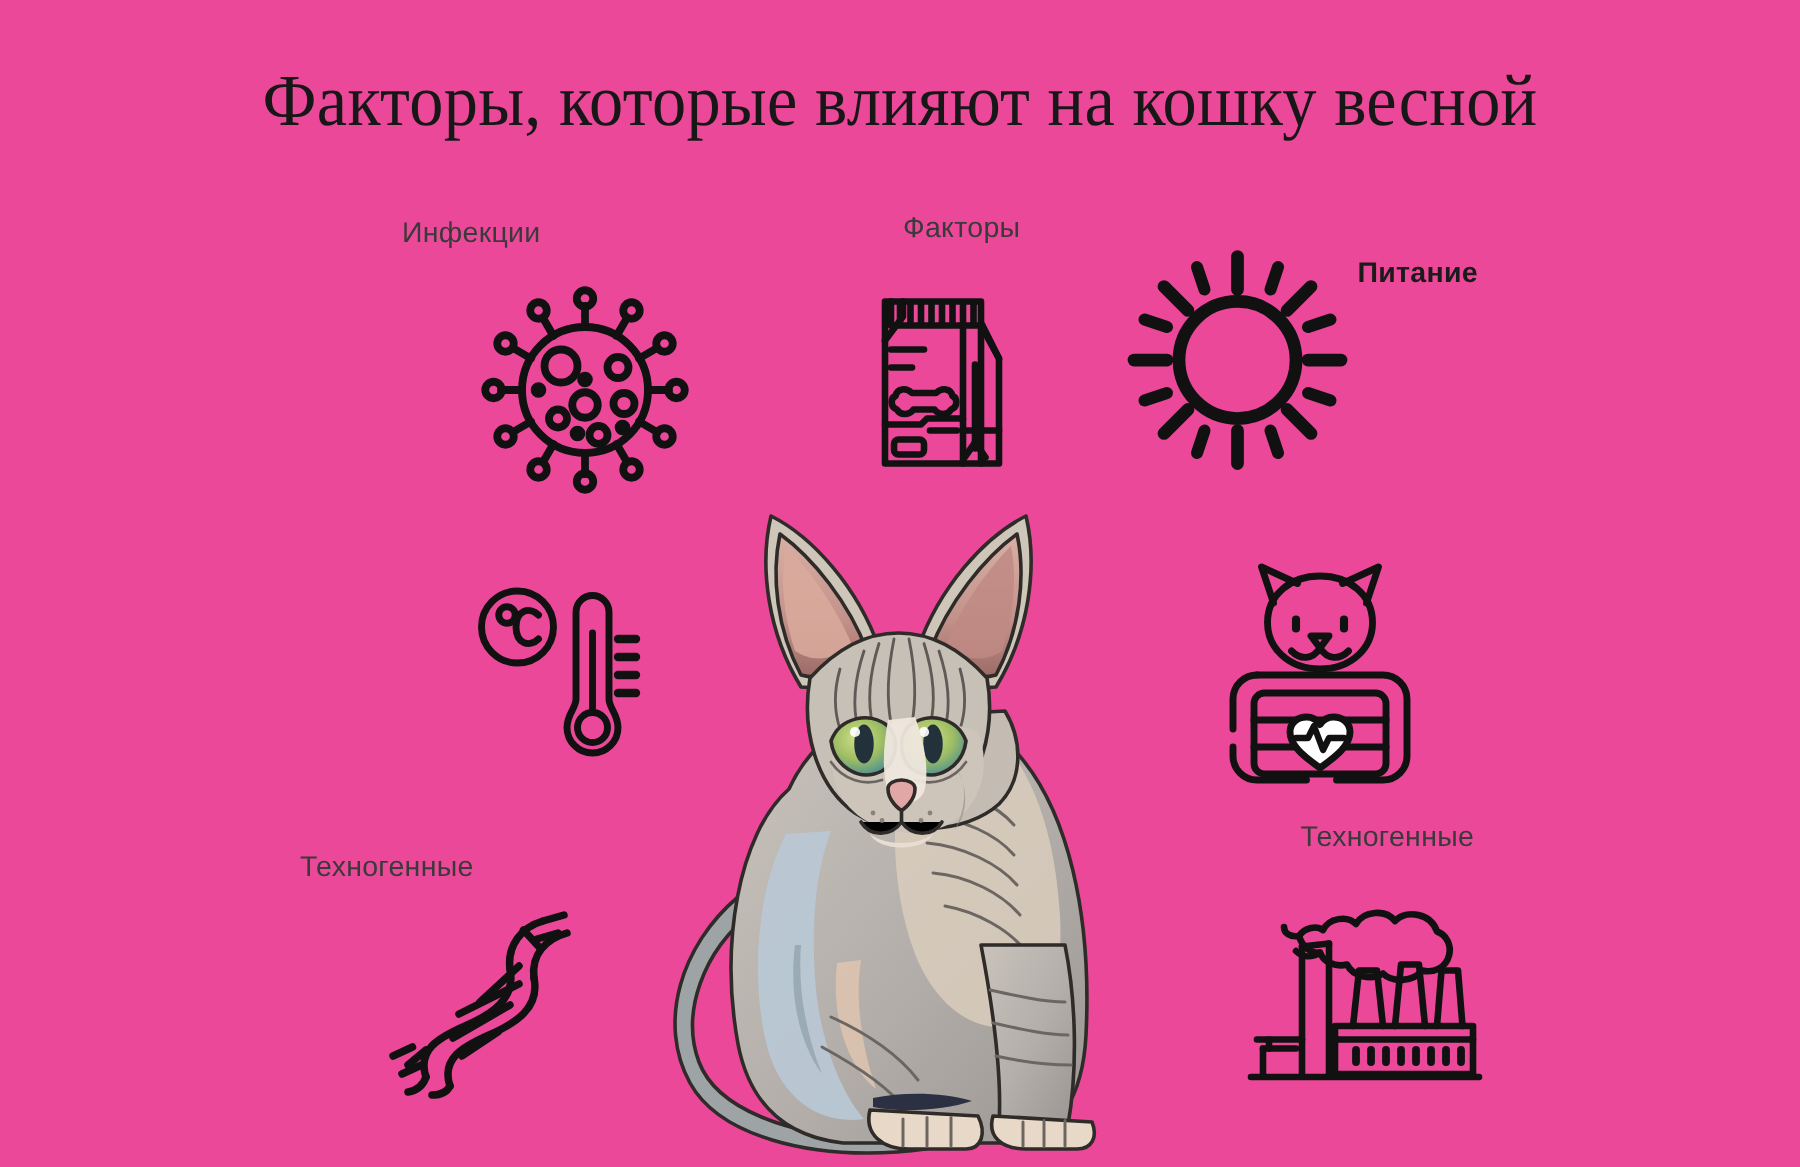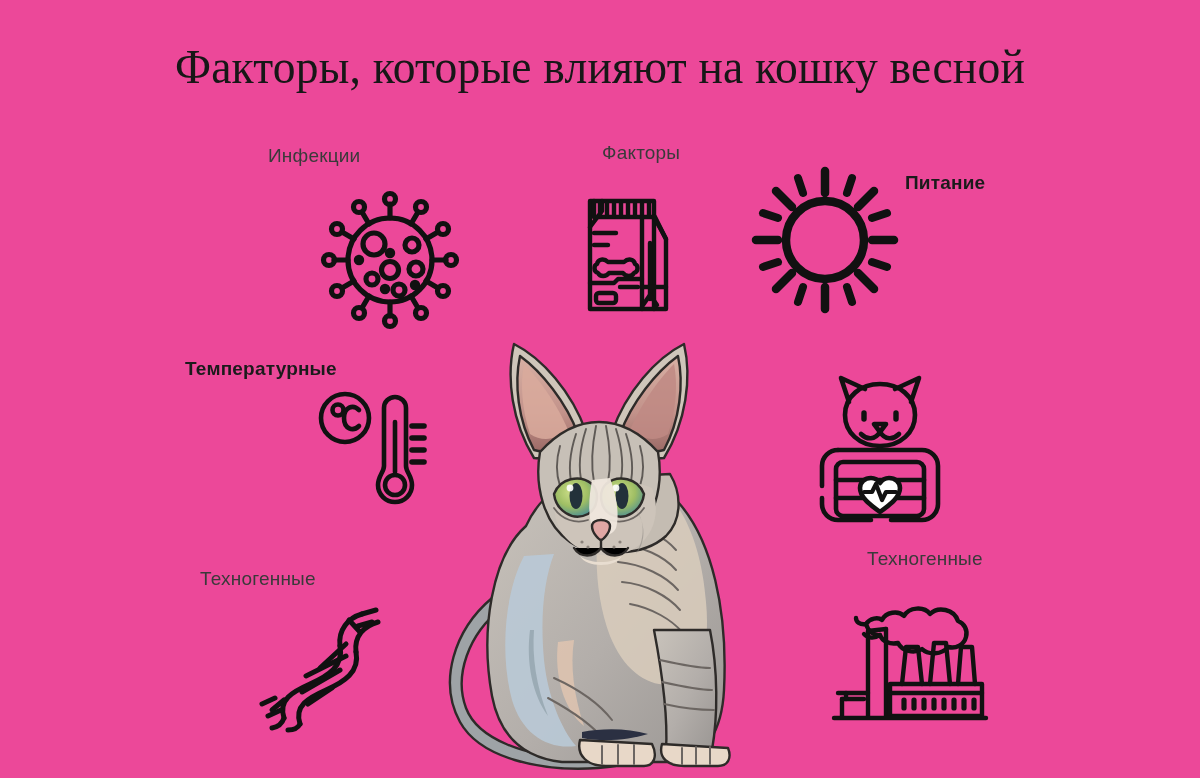--- a/index.html
+++ b/index.html
@@ -198,21 +198,20 @@
           <path d="M102 137 L97 122"></path>
           <path d="M48 137 L53 122"></path>
           <path d="M13 102 L28 97"></path>
           <path d="M13 48 L28 53"></path>
         </g>
       </svg>
     </div>
   </div>
 
   <div class="factor" style="left:185px; top:358px; width:260px; height:170px;">
-    <div class="factor-label bold" style="left:0; top:0;">Температурные</div>
     <div class="icon-wrap" style="left:133px; top:32px;">
       <svg width="115" height="120" viewBox="0 0 115 120" fill="none" stroke="#111111" stroke-width="4.6" stroke-linecap="round" stroke-linejoin="round">
 
         <circle cx="27" cy="28" r="24"></circle>
         <circle cx="20" cy="20" r="5.5"></circle>
         <path d="M41 20 C35 14 26 17 26 28 C26 39 35 42 41 36"></path>
 
         <path d="M60 95 C60 86 66 82 66 76 L66 18 A11 11 0 0 1 88 18 L88 76
                  C88 82 94 86 94 95 A17 17 0 1 1 60 95 Z"></path>
 

